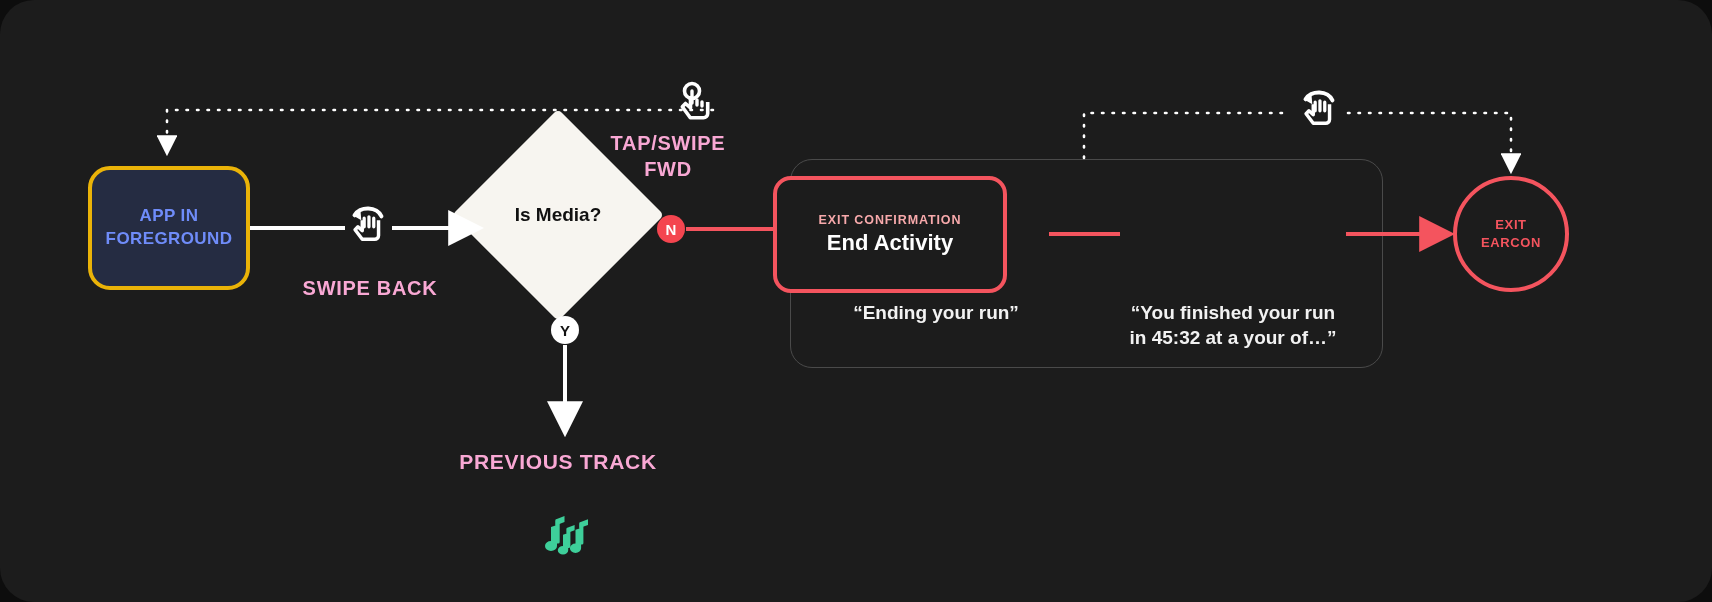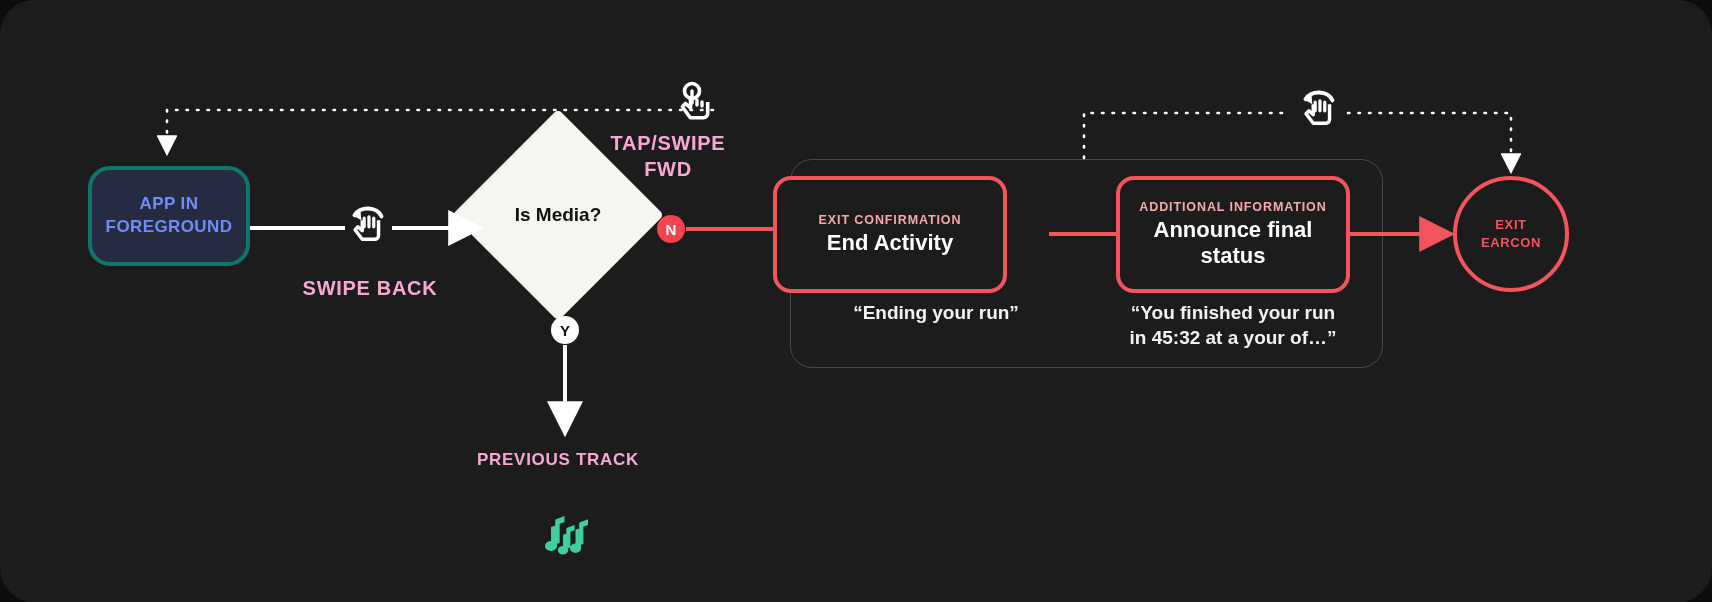--- a/index.html
+++ b/index.html
@@ -16,22 +16,22 @@
     height: 602px;
     background: #1c1c1c;
     border-radius: 34px;
     overflow: hidden;
   }
   .abs { position: absolute; }
 
   
   #node-app {
     left: 88px; top: 166px;
-    width: 162px; height: 100px;
-    border: 4px solid #0f766e;
+    width: 162px; height: 124px;
+    border: 4px solid #eab308;
     border-radius: 22px;
     background: #252c42;
     display: flex; align-items: center; justify-content: center;
     box-sizing: border-box;
   }
   #node-app .lbl {
     color: #6f8cf9;
     font-size: 17px;
     font-weight: 700;
     letter-spacing: 0.4px;
@@ -142,21 +142,21 @@
   }
 
   
   .caption {
     color: #f9a8d4;
     font-weight: 700;
     text-align: center;
   }
   #label-swipe-back { left: 230px; top: 277px; width: 280px; font-size: 20px; letter-spacing: 0.7px; }
   #label-tapswipe   { left: 573px; top: 130px; width: 190px; font-size: 20px; letter-spacing: 0.7px; line-height: 1.3; }
-  #label-prev-track { left: 408px; top: 450px; width: 300px; font-size: 17px; letter-spacing: 0.7px; text-align: center; }
+  #label-prev-track { left: 408px; top: 450px; width: 300px; font-size: 21px; letter-spacing: 0.7px; text-align: center; }
 
   
   .gesture-icon { z-index: 7; }
   #icon-swipe-back { left: 345px; top: 200px; }
   #icon-tap        { left: 672px; top: 80px; }
   #icon-swipe-top  { left: 1296px; top: 84px; }
   #icon-music      { left: 535px; top: 495px; }
 
   
   #wires { left: 0; top: 0; z-index: 1; }
@@ -246,27 +246,20 @@
   </div>
 
   <div id="group-panel" class="abs"></div>
 
   <div id="card-exit" class="abs card">
     <div class="eyebrow">EXIT CONFIRMATION</div>
     <div class="title">End Activity</div>
   </div>
   <div id="quote-exit" class="abs quote">“Ending your run”</div>
 
-  <div id="card-info" class="abs card">
-    <div class="eyebrow">ADDITIONAL INFORMATION</div>
-    <div class="title">
-      <span>Announce final</span><br>
-      <span>status</span>
-    </div>
-  </div>
   <div id="quote-info" class="abs quote">
     <span>“You finished your run</span><br>
     <span>in 45:32 at a your of…”</span>
   </div>
 
   <div id="node-earcon" class="abs">
     <div class="lbl">
       <span>EXIT</span><br>
       <span>EARCON</span>
     </div>

